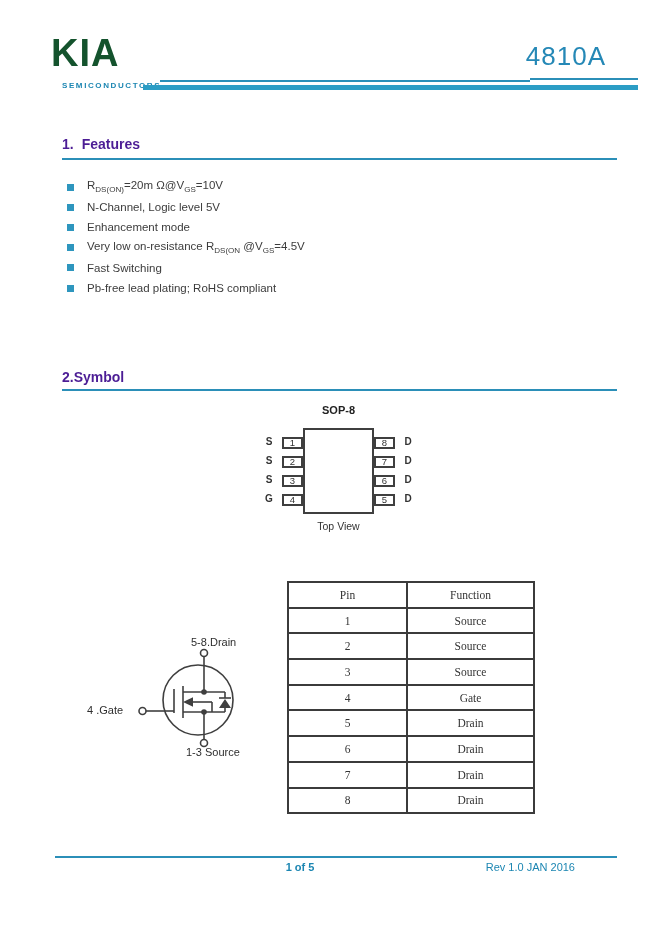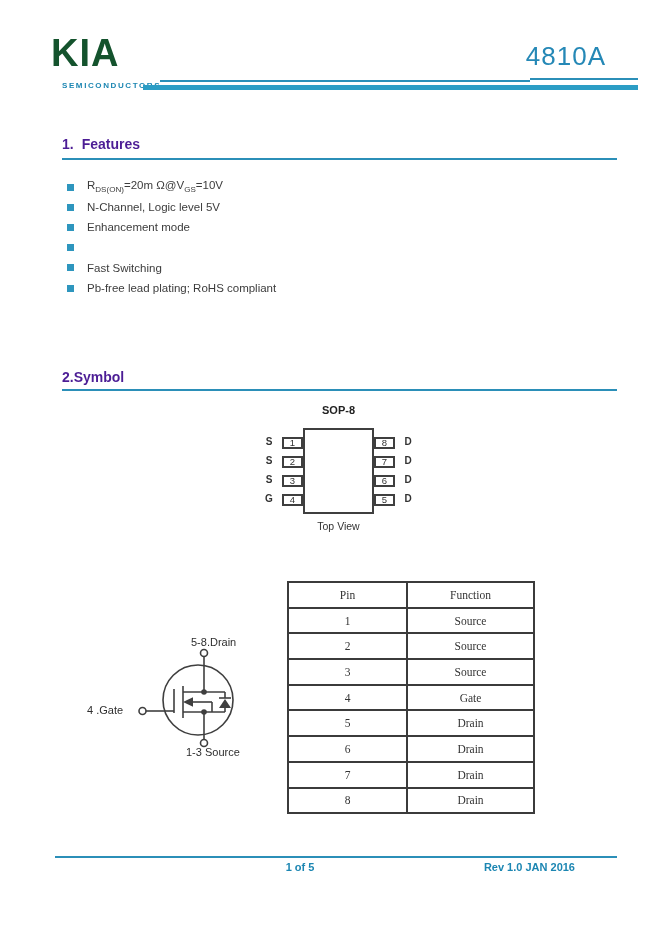--- a/index.html
+++ b/index.html
@@ -98,21 +98,21 @@
     padding: 0; height: 23.7px;
   }
   table.pin-table col.c1 { width: 119px; }
   table.pin-table col.c2 { width: 127px; }
 
   
   .footer-rule { left: 55px; top: 856px; width: 562px; height: 2px; background: #2B8FB8; }
   .page-number { left: 240px; top: 861px; width: 120px; text-align: center;
                  font-size: 11px; font-weight: bold; color: #1C86B2; }
   .revision { left: 450px; top: 861px; width: 125px; text-align: right;
-              font-size: 11px; font-weight: bold; color: #1C86B2; }
+              font-size: 11px; font-weight: normal; color: #1C86B2; }
 </style>
 </head>
 <body>
 
 <div class="page">
 
   <div class="abs logo">KIA</div>
   <div class="abs logo-sub">SEMICONDUCTORS</div>
   <div class="abs part-number">4810A</div>
   <div class="abs rule-thin-left"></div>
@@ -131,20 +131,21 @@
       <li>
         <span class="bullet"></span>
         <span class="ftext"><span>N-Channel, Logic level 5V</span></span>
       </li>
       <li>
         <span class="bullet"></span>
         <span class="ftext"><span>Enhancement mode</span></span>
       </li>
       <li>
         <span class="bullet"></span>
+        <span class="ftext"><span>Very low on-resistance R</span><sub>DS(ON</sub><span> @V</span><sub>GS</sub><span>=4.5V</span></span>
       </li>
       <li>
         <span class="bullet"></span>
         <span class="ftext"><span>Fast Switching</span></span>
       </li>
       <li>
         <span class="bullet"></span>
         <span class="ftext"><span>Pb-free lead plating; RoHS compliant</span></span>
       </li>
     </ul>

